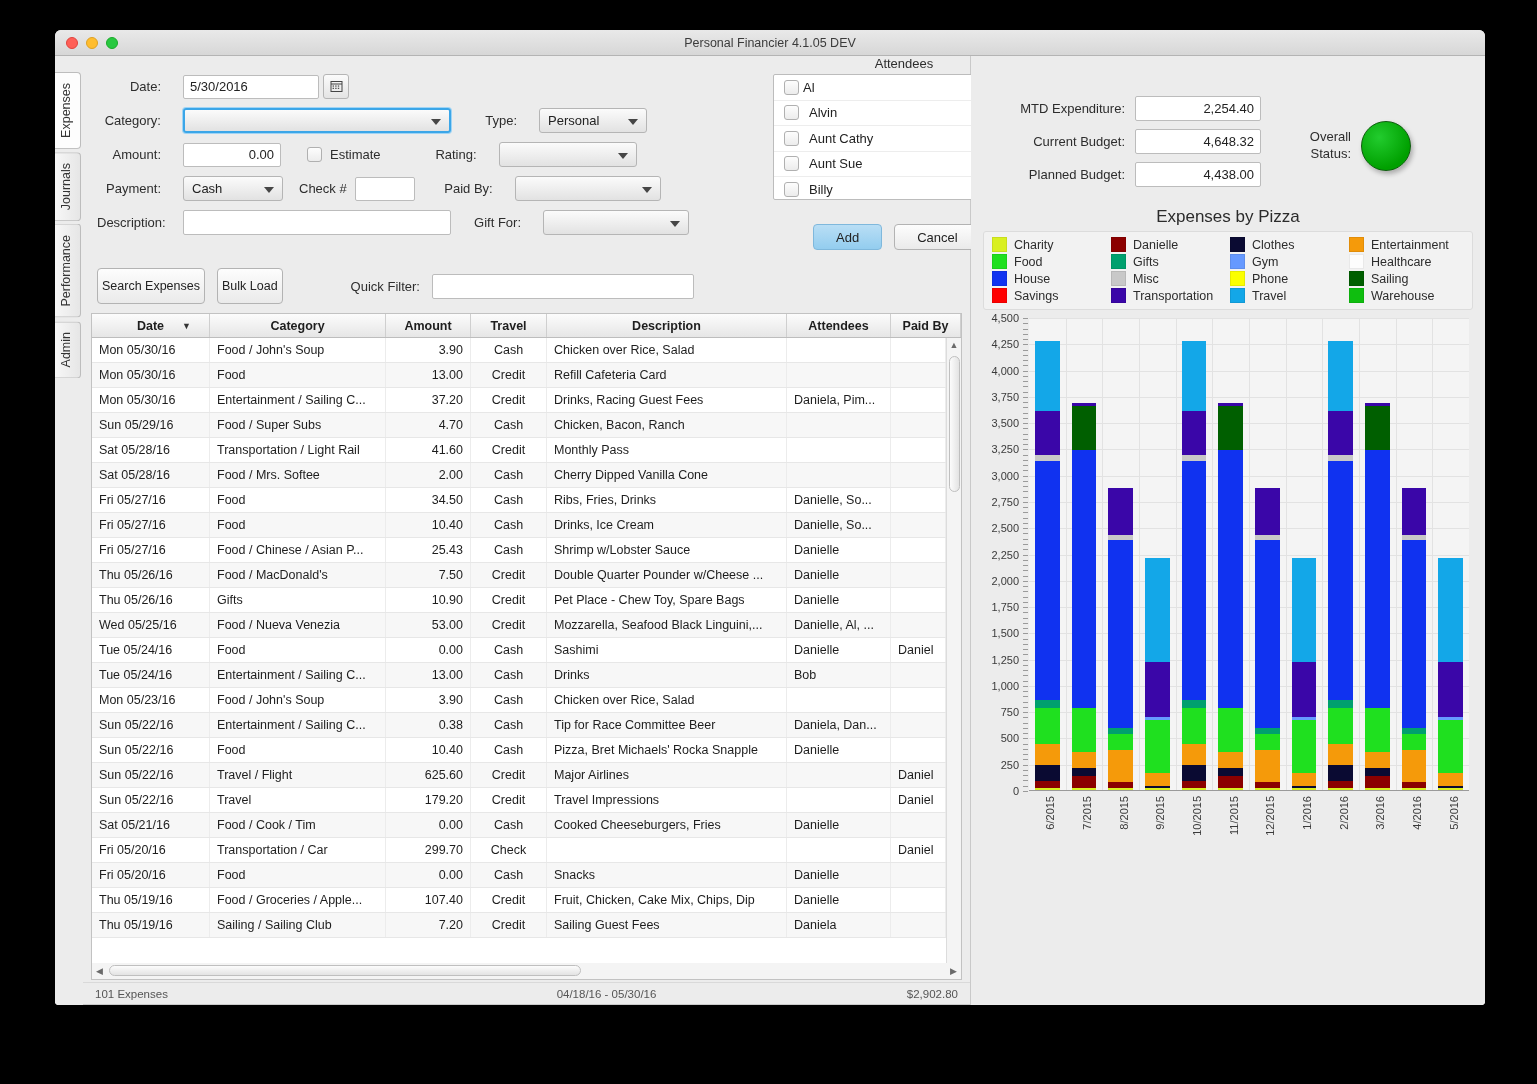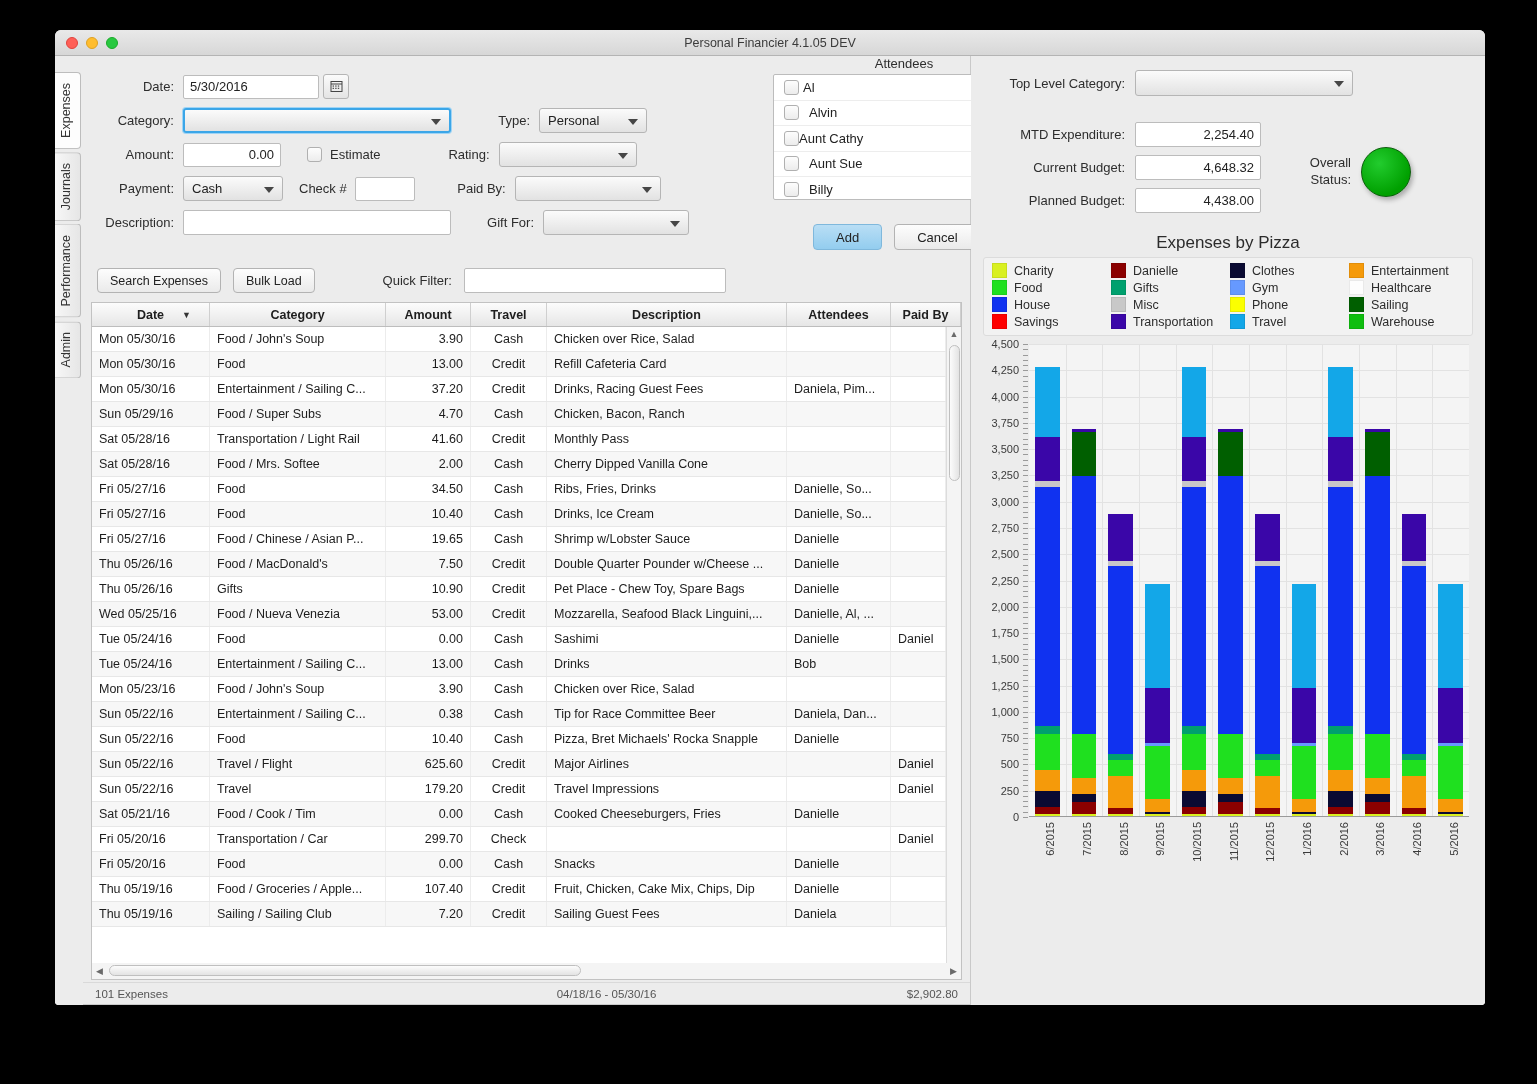--- a/index.html
+++ b/index.html
@@ -71,21 +71,21 @@
     background: #ececec;
     border: 1px solid #c9c9c9;
     border-top: none; border-left: none;
     display: flex; flex-direction: column;
     position: relative;
   }
 
   
   #formarea { padding: 18px 14px 6px 14px; position: relative; height: 212px; }
   .frow { display: flex; align-items: center; margin-bottom: 9px; }
-  .flabel { font-size: 13px; color: #2d2d2d; text-align: right; padding-right: 9px; }
+  .flabel { font-size: 13px; color: #2d2d2d; text-align: right; padding-right: 22px; }
   .txtbox {
     background: #fff; border: 1px solid #bcbcbc; border-radius: 2px;
     height: 24px; font-size: 13px; color: #222;
     padding: 0 6px; display: flex; align-items: center;
   }
   .txtbox.right { justify-content: flex-end; }
   .combo {
     background: linear-gradient(#fbfbfb,#e2e2e2);
     border: 1px solid #b5b5b5; border-radius: 3px;
     height: 25px; font-size: 13px; color: #222;
@@ -125,21 +125,21 @@
 
   
   .btn {
     height: 26px; padding: 0 22px;
     background: linear-gradient(#fdfdfd,#eaeaea);
     border: 1px solid #b3b3b3; border-radius: 4px;
     font-size: 13px; color: #222; cursor: pointer;
     display:flex;align-items:center;justify-content:center;
   }
   .btn.primary { background: linear-gradient(#b9def5,#93cdef); border-color: #7fb8dc; }
-  .btn.small { padding: 0 12px; height: 25px; font-size: 12.5px; }
+  .btn.small { padding: 0 4px; height: 36px; font-size: 12.5px; }
 
   
   #toolrow { display: flex; align-items: center; padding: 0 14px 9px 14px; gap: 12px; }
   #qf-label { font-size: 13px; color: #2d2d2d; margin-left: 56px; }
   #qf-input { flex: 0 0 262px; height: 25px; background:#fff; border:1px solid #bcbcbc; border-radius:2px; }
 
   
   #tablewrap { flex: 1; margin: 0 8px; display:flex; flex-direction: column; min-height:0; border:1px solid #c2c2c2; border-bottom:none; background:#fff; }
   #thead { display: flex; height: 24px; flex: 0 0 24px; background: linear-gradient(#fcfcfc,#e6e6e6); border-bottom: 1px solid #bdbdbd; }
   #thead .th {
@@ -302,21 +302,21 @@
             <div class="att-row">
                 <span class="chk"></span>
                 <span style="margin-left:4px">Al</span>
               </div>
             <div class="att-row">
                 <span class="chk"></span>
                 <span style="margin-left:10px">Alvin</span>
               </div>
             <div class="att-row">
                 <span class="chk"></span>
-                <span style="">Aunt Cathy</span>
+                <span style="margin-left:10px">Aunt Cathy</span>
               </div>
             <div class="att-row">
                 <span class="chk"></span>
                 <span style="margin-left:10px">Aunt Sue</span>
               </div>
             <div class="att-row">
                 <span class="chk"></span>
                 <span style="margin-left:10px">Billy</span>
               </div>
           </div>
@@ -423,21 +423,21 @@
                 <div class="td c-cat">Food</div>
                 <div class="td c-amt num">10.40</div>
                 <div class="td c-pay ctr">Cash</div>
                 <div class="td c-desc">Drinks, Ice Cream</div>
                 <div class="td c-att">Danielle, So...</div>
                 <div class="td c-paid"></div>
               </div>
               <div class="trow">
                 <div class="td c-date">Fri 05/27/16</div>
                 <div class="td c-cat">Food / Chinese / Asian P...</div>
-                <div class="td c-amt num">19.65</div>
+                <div class="td c-amt num">25.43</div>
                 <div class="td c-pay ctr">Cash</div>
                 <div class="td c-desc">Shrimp w/Lobster Sauce</div>
                 <div class="td c-att">Danielle</div>
                 <div class="td c-paid"></div>
               </div>
               <div class="trow">
                 <div class="td c-date">Thu 05/26/16</div>
                 <div class="td c-cat">Food / MacDonald's</div>
                 <div class="td c-amt num">7.50</div>
                 <div class="td c-pay ctr">Credit</div>
@@ -586,24 +586,20 @@
 
       <div id="statusbar">
         <div id="sb-left">101 Expenses</div>
         <div id="sb-mid">04/18/16 - 05/30/16</div>
         <div id="sb-right">$2,902.80</div>
       </div>
     </div>
 
     <div id="rightpane">
 
-      <div class="rrow">
-        <div class="rlabel" style="width:152px">Top Level Category:</div>
-        <div class="combo" style="width:218px;height:26px"></div>
-      </div>
 
       <div style="display:flex;align-items:center;margin-top:26px">
         <div style="flex:0 0 auto">
           <div class="rrow">
             <div class="rlabel" style="width:152px">MTD Expenditure:</div>
             <div class="txtbox right" style="width:126px;height:25px">2,254.40</div>
           </div>
           <div class="rrow">
             <div class="rlabel" style="width:152px">Current Budget:</div>
             <div class="txtbox right" style="width:126px;height:25px">4,648.32</div>

